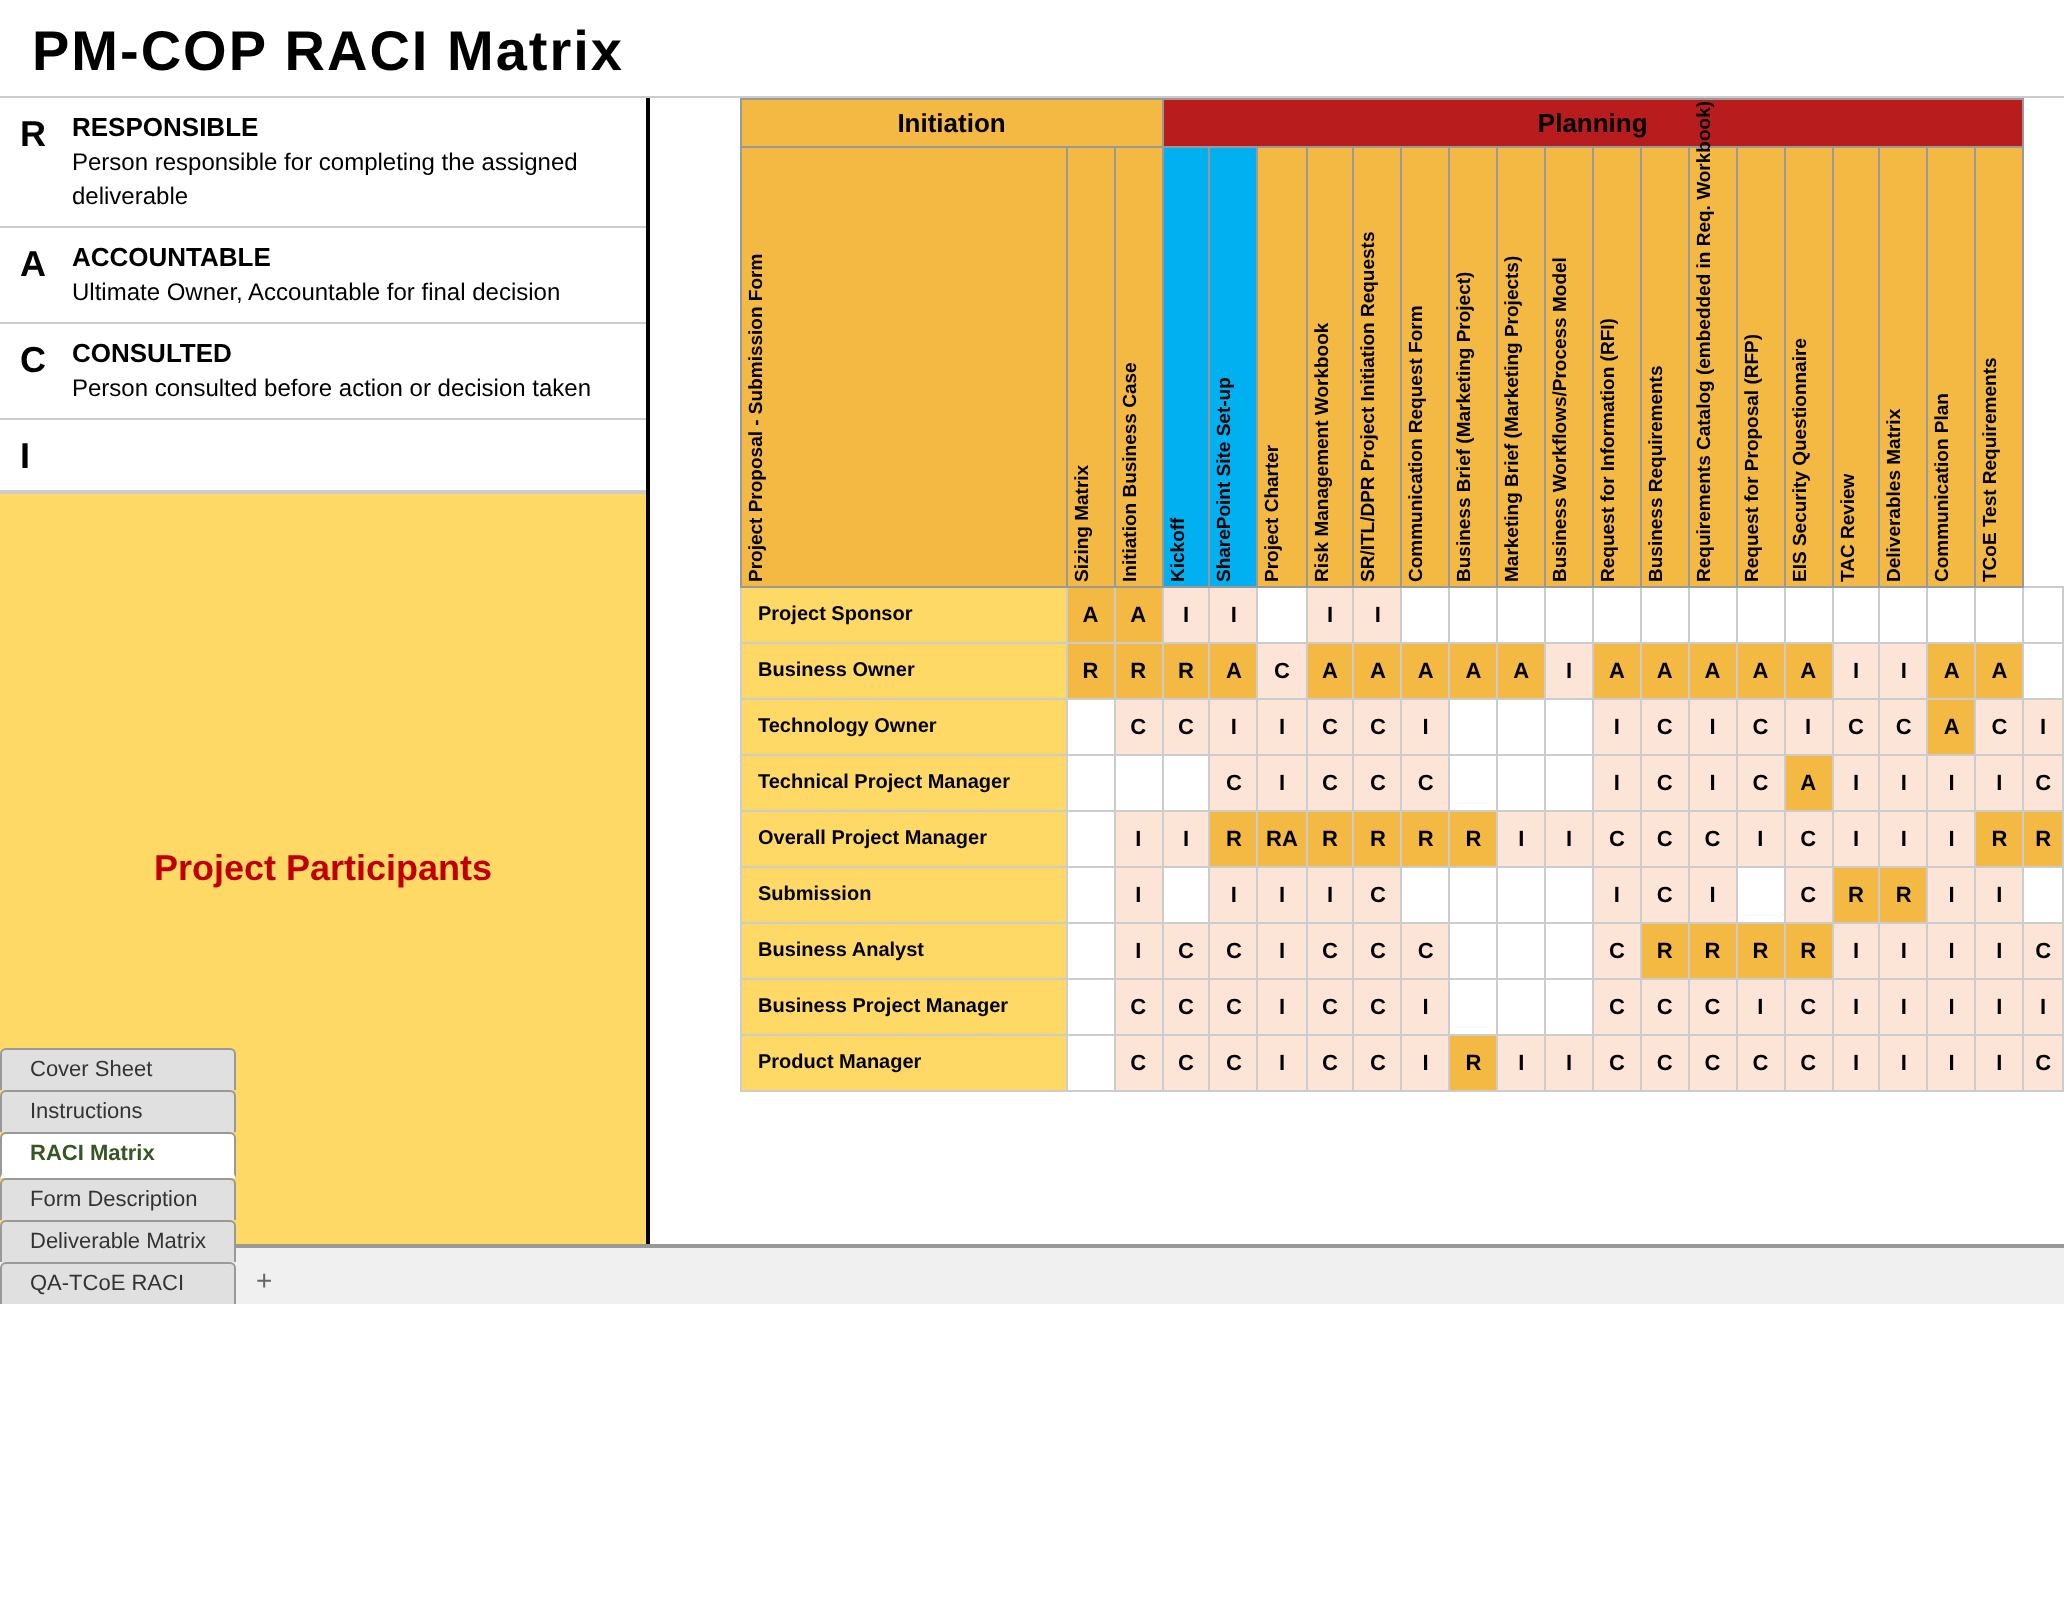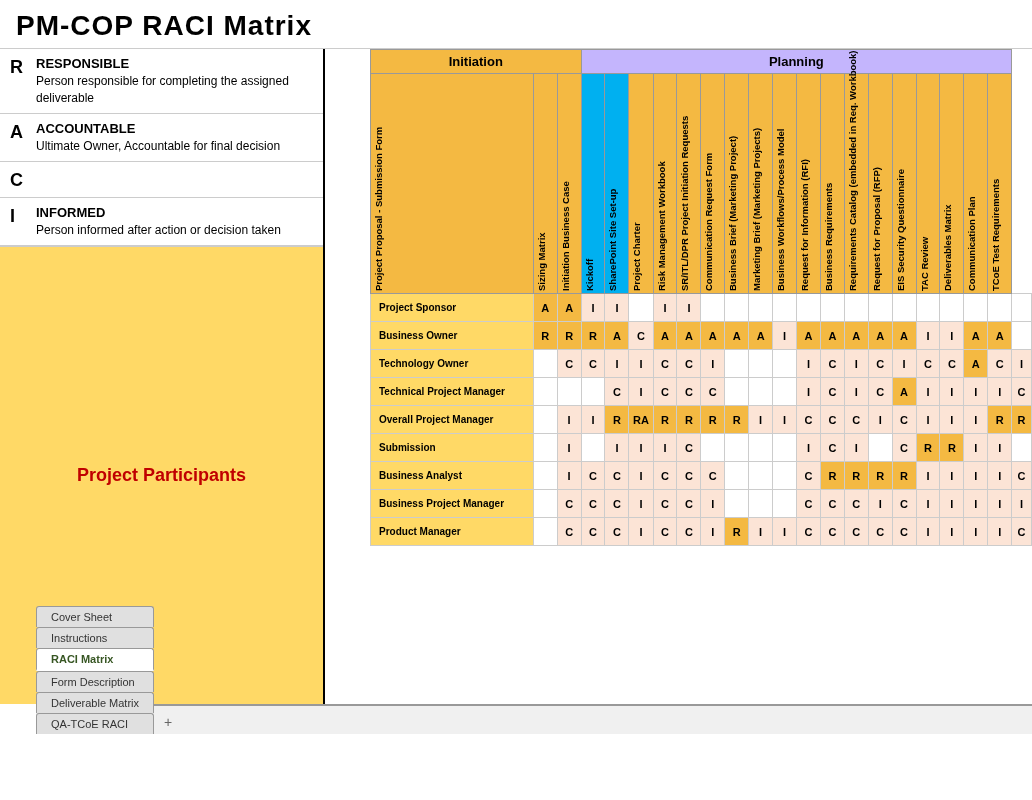--- a/index.html
+++ b/index.html
@@ -1,18 +1,18 @@
 <!DOCTYPE html>
 <html><head>
   <meta charset="utf-8">
   <style>
     * { box-sizing: border-box; margin: 0; padding: 0; }
     body { font-family: Arial, sans-serif; background: #fff; overflow: hidden; width: 1032px; height: 800px; }
 
-    #app { display: flex; flex-direction: column; width: 1032px; height: 734px; }
+    #app { display: flex; flex-direction: column; width: 1032px; height: 652px; }
 
     
     #title-bar {
       background: #fff;
       padding: 10px 16px 6px 16px;
       border-bottom: 1px solid #ccc;
     }
     #title-bar h1 {
       font-size: 28px;
       font-weight: 900;
@@ -97,21 +97,21 @@
       padding: 4px 2px;
       text-align: center;
       font-weight: 900;
       font-size: 13px;
     }
     .phase-header-row th.initiation {
       background: #f4b942;
       color: #000;
     }
     .phase-header-row th.planning {
-      background: #c4b5fd;
+      background: #b91c1c;
       color: #000;
       margin-left: 48px;
     }
 
     .col-header-row th {
       background: #f4b942;
       border: 1px solid #999;
       padding: 2px 2px;
       text-align: center;
       vertical-align: bottom;
@@ -162,21 +162,20 @@
     .data-row td.cell-C { background: #fce4d6; color: #000; }
 
     
     #bottom-tabs {
       display: flex;
       background: #f0f0f0;
       border-top: 2px solid #999;
       padding: 0;
       height: 30px;
       align-items: flex-end;
-      margin-left: 36px;
     }
     .tab {
       padding: 4px 14px;
       border: 1px solid #999;
       border-bottom: none;
       background: #e0e0e0;
       font-size: 11px;
       cursor: pointer;
       margin-right: 2px;
       border-radius: 3px 3px 0 0;
@@ -224,27 +223,27 @@
   </div>
           <div class="legend-item">
     <span class="legend-letter">A</span>
     <span class="legend-text">
       <span class="legend-title">ACCOUNTABLE</span>
       Ultimate Owner, Accountable for final decision
     </span>
   </div>
           <div class="legend-item">
     <span class="legend-letter">C</span>
+    <span class="legend-text">
+      <span class="legend-title">CONSULTED</span>
+      Person consulted before action or decision taken
+    </span>
   </div>
           <div class="legend-item">
     <span class="legend-letter">I</span>
-    <span class="legend-text">
-      <span class="legend-title">INFORMED</span>
-      Person informed after action or decision taken
-    </span>
   </div>
         </div>
 
       <div id="participants-box">
         <span>Project Participants</span>
       </div>
     </div>
 
     <div id="table-area">
       <table id="raci-table">

